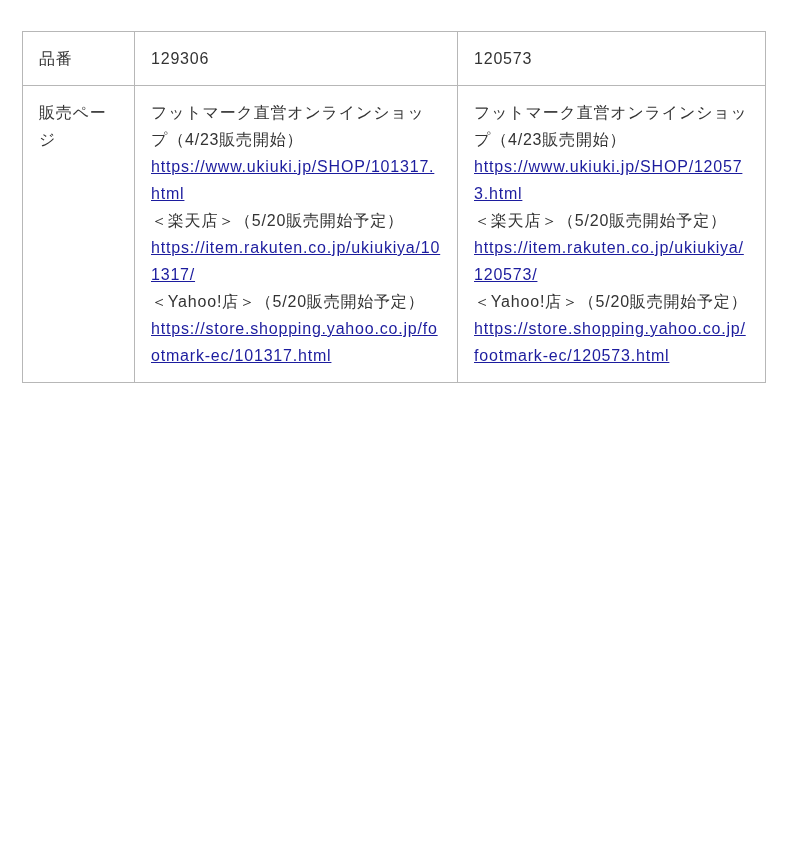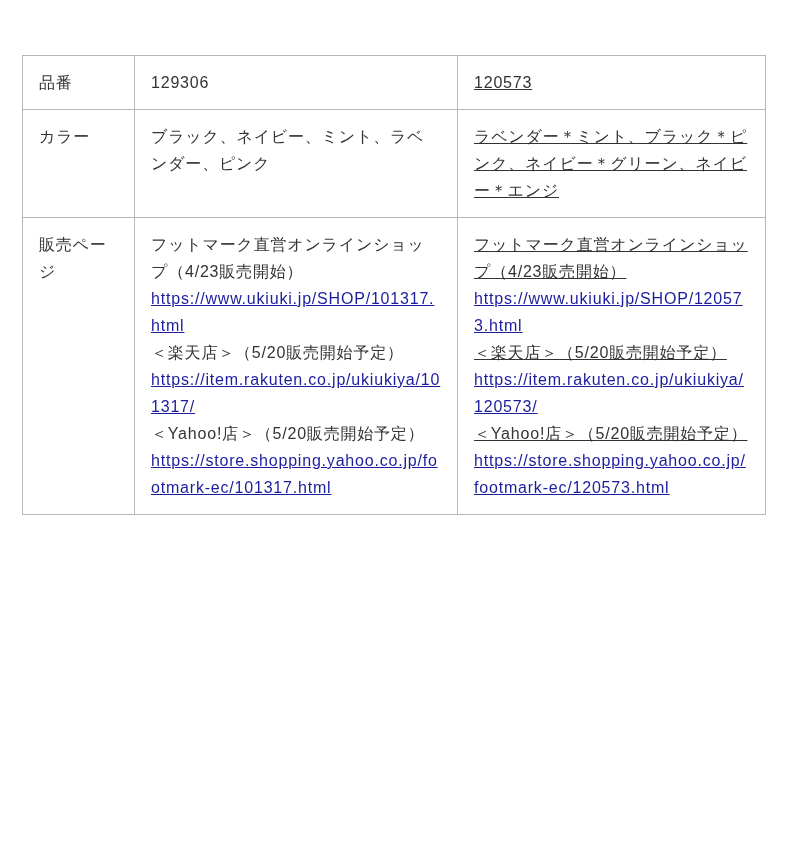--- a/index.html
+++ b/index.html
@@ -13,64 +13,54 @@
   }
   .table-wrap {
     position: absolute;
     left: 22px;
     top: 31px;
   }
   table.spec-table {
     border-collapse: collapse;
     table-layout: fixed;
     width: 740px;
-    margin-top: 24px;
   }
   table.spec-table td {
     border: 1px solid #b7b7b7;
     vertical-align: top;
     padding: 13px 16px;
     font-size: 16px;
     line-height: 27px;
     letter-spacing: 0.8px;
     color: #333333;
     word-wrap: break-word;
   }
   td.col-label { width: 79px; }   
   td.col-a     { width: 290px; }  
-  td.col-b     { width: 275px; text-decoration: underline; }  
+  td.col-b     { width: 275px; }  
   .seg { display: block; }
   .seg a {
     color: #1c1c9e;
     text-decoration: underline;
     word-break: break-all;
   }
 </style>
 </head>
 <body>
 
 <div class="table-wrap">
   <table class="spec-table">
     <tbody>
         <tr>
           <td class="col-label">品番</td>
           <td class="col-a">
             <div class="seg">129306</div>
           </td>
           <td class="col-b">
             <div class="seg">120573</div>
-          </td>
-        </tr>
-        <tr>
-          <td class="col-label">カラー</td>
-          <td class="col-a">
-            <div class="seg">ブラック、ネイビー、ミント、ラベンダー、ピンク</div>
-          </td>
-          <td class="col-b">
-            <div class="seg">ラベンダー＊ミント、ブラック＊ピンク、ネイビー＊グリーン、ネイビー＊エンジ</div>
           </td>
         </tr>
         <tr>
           <td class="col-label">販売ページ</td>
           <td class="col-a">
             <div class="seg">フットマーク直営オンラインショップ（4/23販売開始）</div>
             <div class="seg"><a href="#">https://www.ukiuki.jp/SHOP/101317.html</a></div>
             <div class="seg">＜楽天店＞（5/20販売開始予定）</div>
             <div class="seg"><a href="#">https://item.rakuten.co.jp/ukiukiya/101317/</a></div>
             <div class="seg">＜Yahoo!店＞（5/20販売開始予定）</div>

